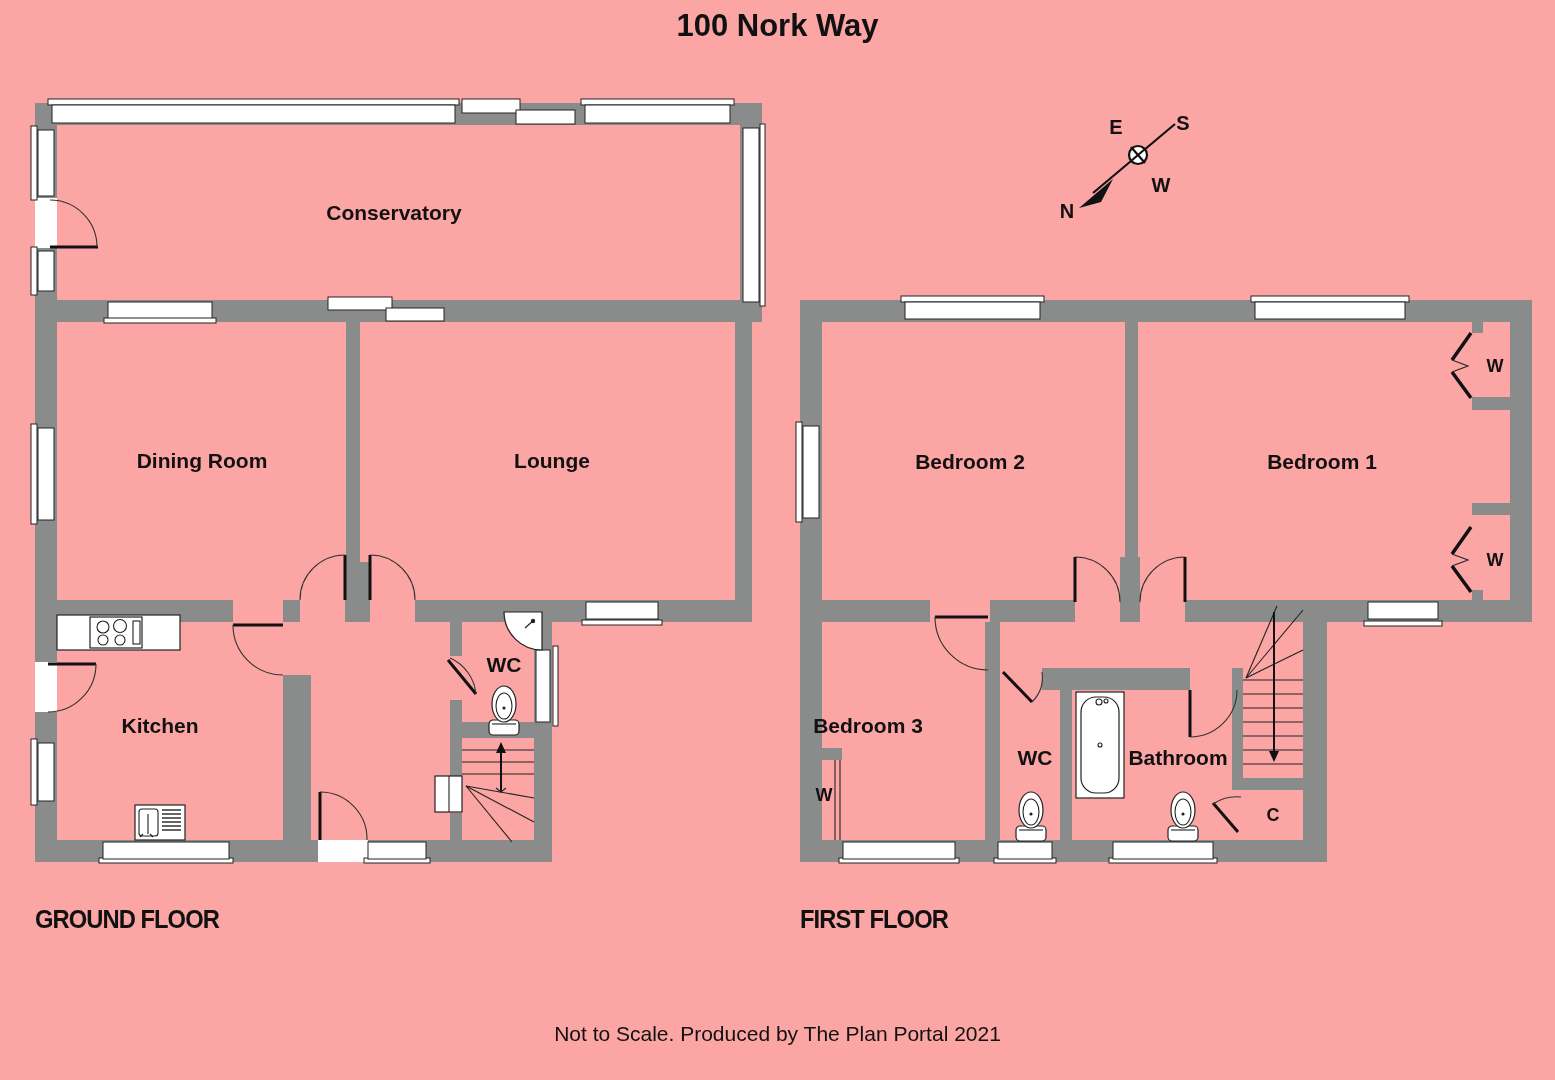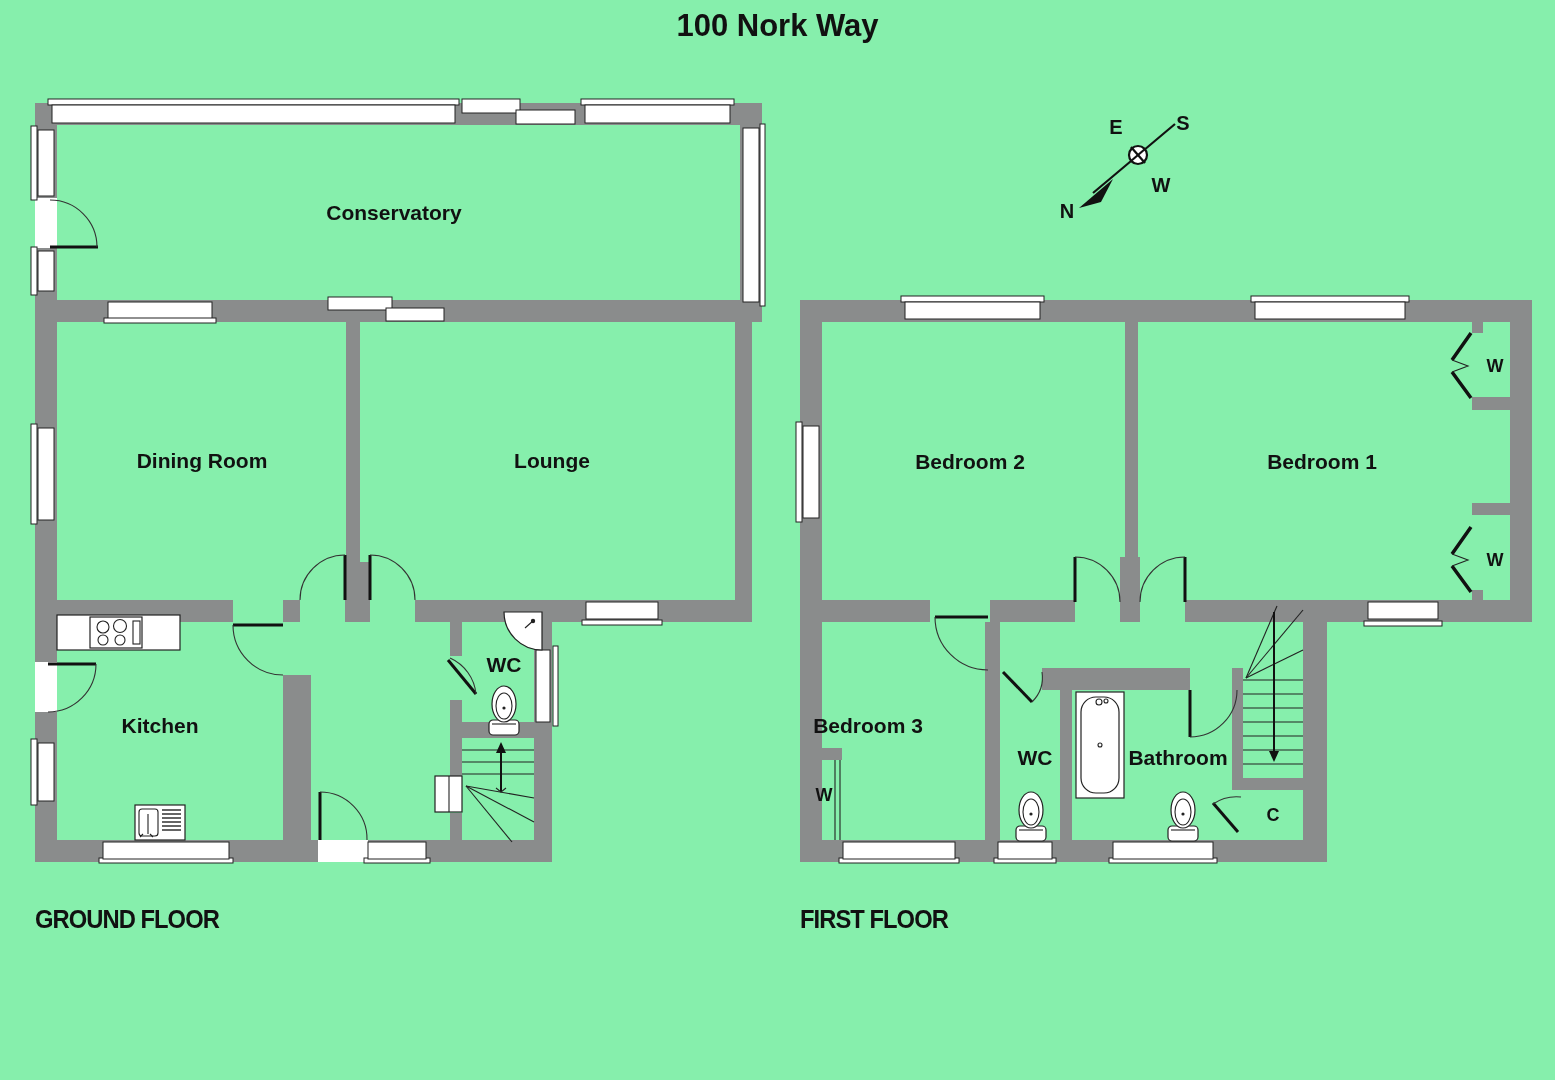--- a/index.html
+++ b/index.html
@@ -1,16 +1,16 @@
 <!DOCTYPE html>
 <html><head>
 <meta charset="utf-8">
 <style>
   html,body{margin:0;padding:0;background:#fff;}
-  #stage{position:relative;width:1555px;height:1080px;background:#86efac;overflow:hidden;
+  #stage{position:relative;width:1555px;height:1080px;background:#fca5a5;overflow:hidden;
          font-family:"Liberation Sans", sans-serif;color:#111;}
   #plan-svg{position:absolute;left:0;top:0;}
   .w{fill:#8a8c8c;stroke:none;}
   .win{fill:#ffffff;stroke:#222;stroke-width:1;}
   .cut{fill:#ffffff;stroke:none;}
   .fx{fill:#ffffff;stroke:#222;stroke-width:1.2;}
   .ln{fill:none;stroke:#222;stroke-width:1.1;}
   .leaf{stroke:#111;stroke-width:3;fill:none;}
   .arc{fill:none;stroke:#333;stroke-width:1.1;}
   .bold-ln{fill:none;stroke:#111;stroke-width:3.5;}
@@ -308,13 +308,14 @@
       <text class="compass-label" x="1116" y="134">E</text>
       <text class="compass-label" x="1183" y="130">S</text>
       <text class="compass-label" x="1161" y="192">W</text>
       <text class="compass-label" x="1067" y="218">N</text>
     </g>
   </svg>
 
   <div class="floor-label" id="gf-label">GROUND FLOOR</div>
   <div class="floor-label" id="ff-label">FIRST FLOOR</div>
 
+  <div class="footer" id="footer-line1">Not to Scale. Produced by The Plan Portal 2021</div>
 </div>
 
 </body></html>

